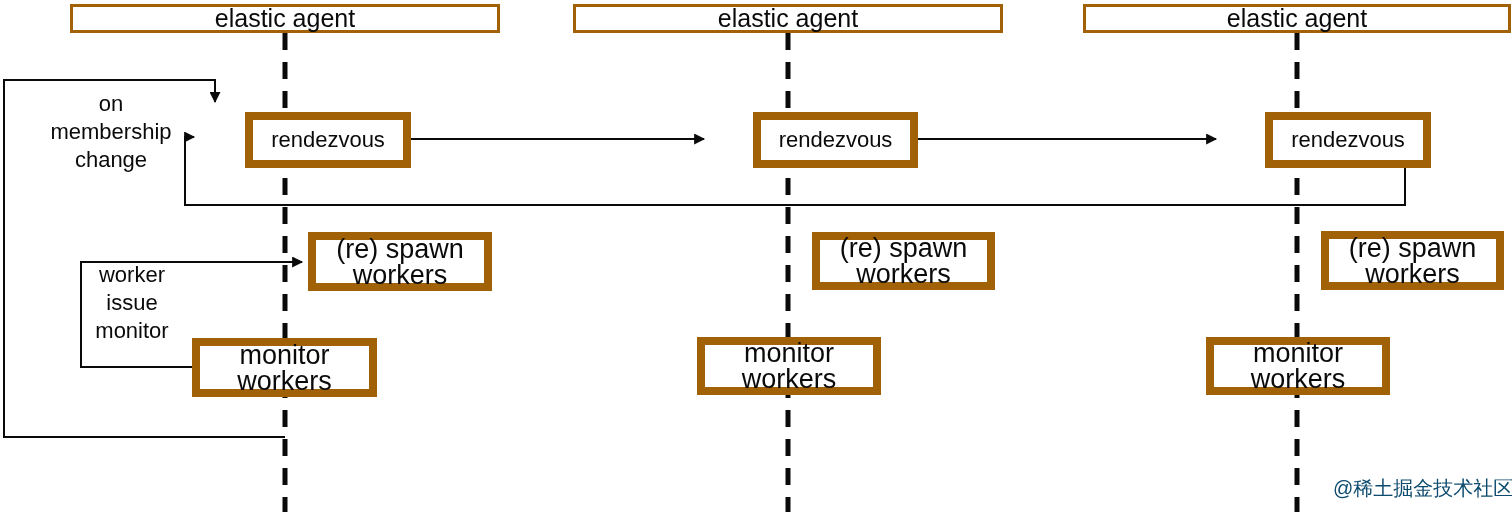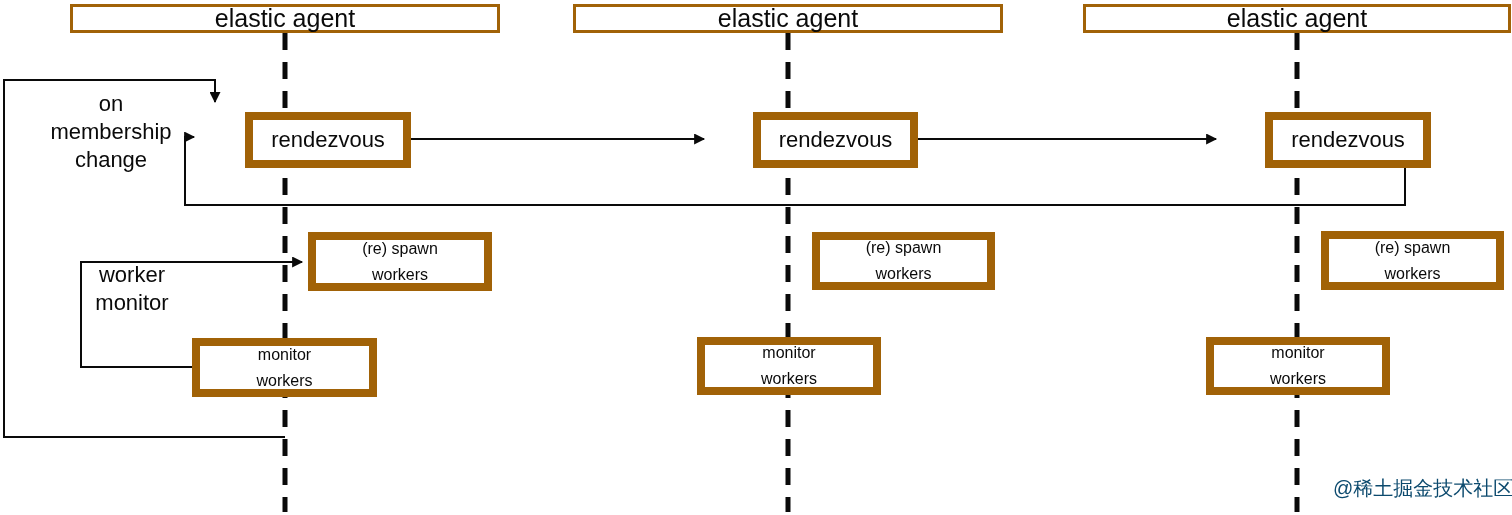--- a/index.html
+++ b/index.html
@@ -21,21 +21,21 @@
     align-items:center;justify-content:center;
     z-index:2;
     text-align:center;
   }
   .agent-header{
     border-width:3px;
     font-size:25px;
     height:29px;
     z-index:2;
   }
-  .task{font-size:16px;line-height:26px;}
+  .task{font-size:27px;line-height:26px;}
   .rdv{font-size:22px;margin-left:43px;}
   .annotation{
     position:absolute;
     font-size:22px;
     line-height:28px;
     text-align:center;
     z-index:1;
     white-space:nowrap;
   }
   .watermark{
@@ -118,18 +118,19 @@
 
   <div class="annotation" style="left:40px;top:90px;width:142px;">
     <div>on</div>
     <div>membership</div>
     <div>change</div>
   </div>
 
 
   <div class="annotation" style="left:61px;top:261px;width:142px;">
     <div>worker</div>
+    <div>issue</div>
     <div>monitor</div>
   </div>
 
   <div class="watermark" style="left:1333px;top:475px;color:#0c4a6e;">@稀土掘金技术社区</div>
 
 </div>
 
 </body></html>

